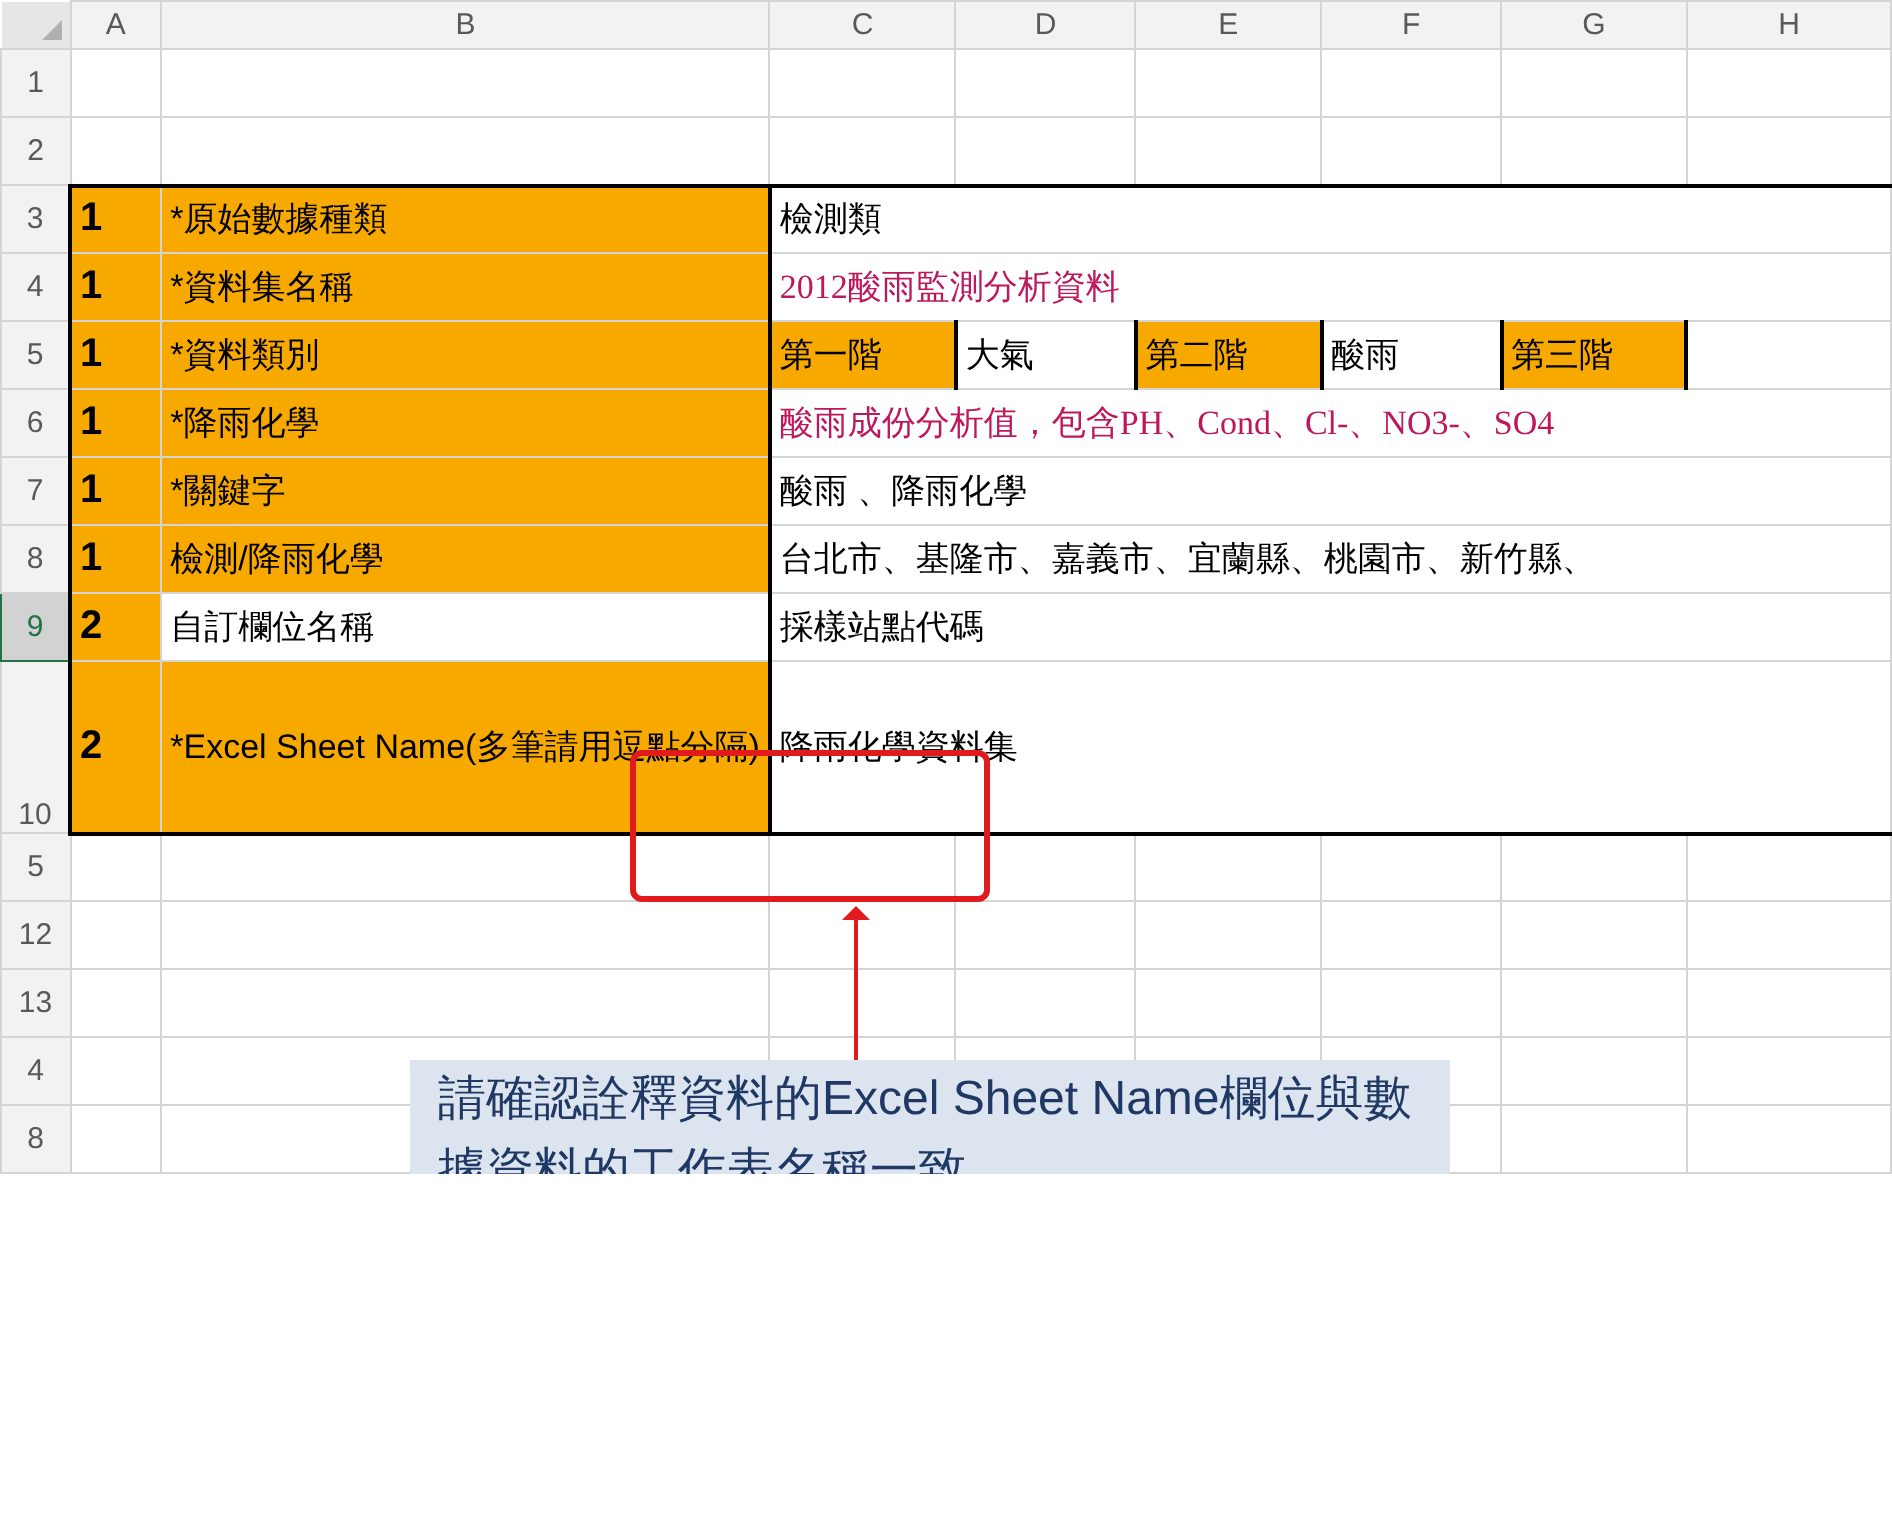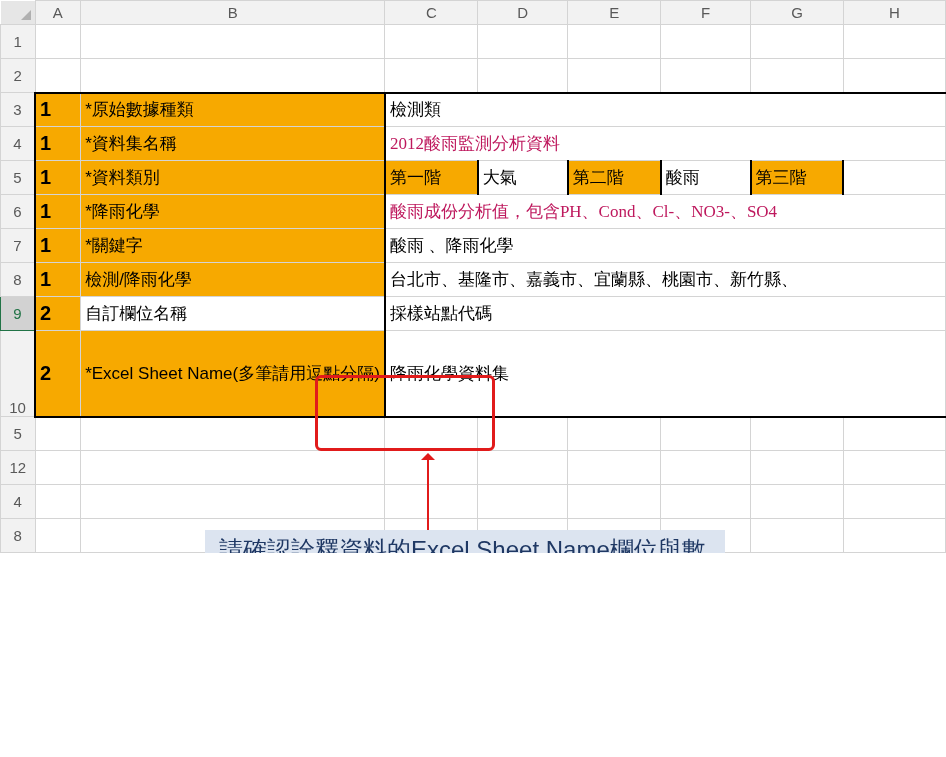--- a/index.html
+++ b/index.html
@@ -283,20 +283,31 @@
           <td></td>
           <td></td>
           <td></td>
           <td></td>
           <td></td>
           <td></td>
           <td></td>
           <td></td>
         </tr>
   <tr>
+          <th class="rowhdr">13</th>
+          <td></td>
+          <td></td>
+          <td></td>
+          <td></td>
+          <td></td>
+          <td></td>
+          <td></td>
+          <td></td>
+        </tr>
+  <tr>
           <th class="rowhdr">4</th>
           <td></td>
           <td></td>
           <td></td>
           <td></td>
           <td></td>
           <td></td>
           <td></td>
           <td></td>
         </tr>

